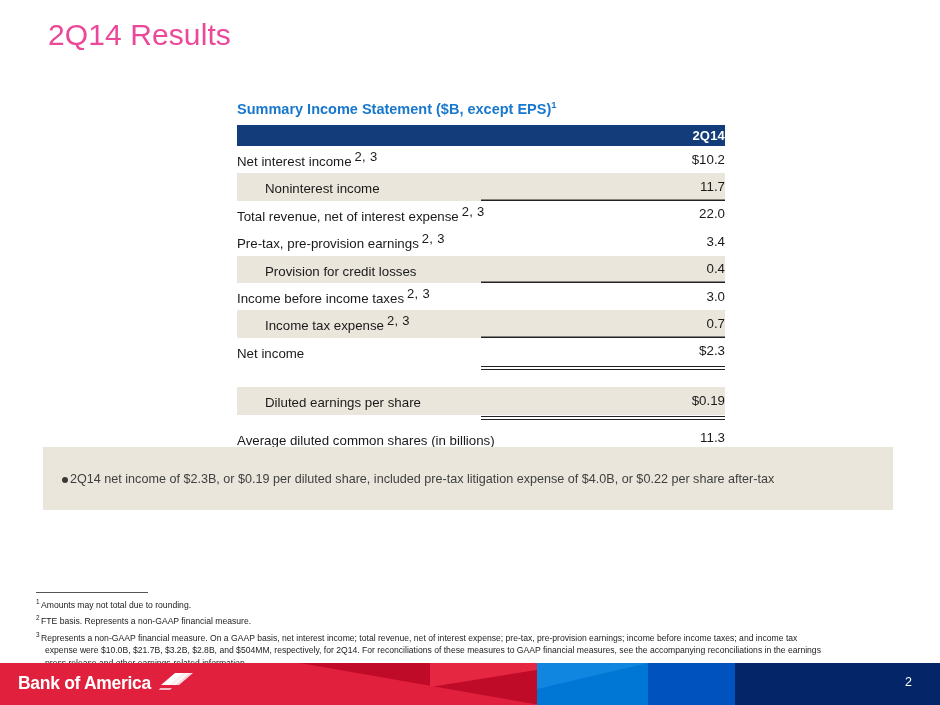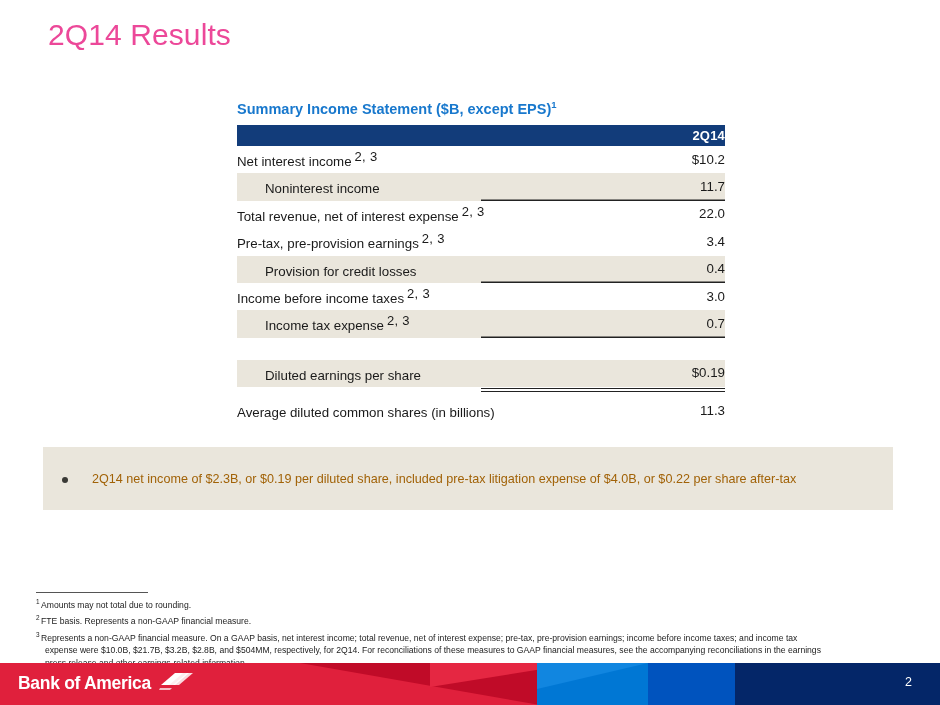--- a/index.html
+++ b/index.html
@@ -126,24 +126,24 @@
     align-items: flex-start;
   }
   .callout-bullet {
     width: 6px; height: 6px;
     border-radius: 50%;
     background: #3a3a36;
     margin-top: 6px;
     flex: 0 0 auto;
   }
   .callout-text {
-    margin-left: 24px;
+    margin-left: 2px;
     font-size: 12.6px;
     line-height: 16px;
-    color: #a16207;
+    color: #404040;
     white-space: nowrap;
   }
 
   
   .footnotes {
     position: absolute;
     left: 36px;
     top: 592px;
     width: 875px;
   }
@@ -280,20 +280,24 @@
       <tr class="plain">
         <td class="lbl"><span>Income before income taxes</span><span class="sup sup-pad">2, 3</span></td>
         <td class="val">3.0</td>
       </tr>
 
       <tr class="shade">
         <td class="lbl"><span>Income tax expense</span><span class="sup sup-pad">2, 3</span></td>
         <td class="val rule-single">0.7</td>
       </tr>
 
+      <tr class="plain">
+        <td class="lbl"><span>Net income</span><span class="sup sup-pad"></span></td>
+        <td class="val rule-double">$2.3</td>
+      </tr>
 
       <tr class="spacer">
           <td></td>
           <td></td>
         </tr>
 
       <tr class="shade">
         <td class="lbl"><span>Diluted earnings per share</span><span class="sup sup-pad"></span></td>
         <td class="val rule-double">$0.19</td>
       </tr>

